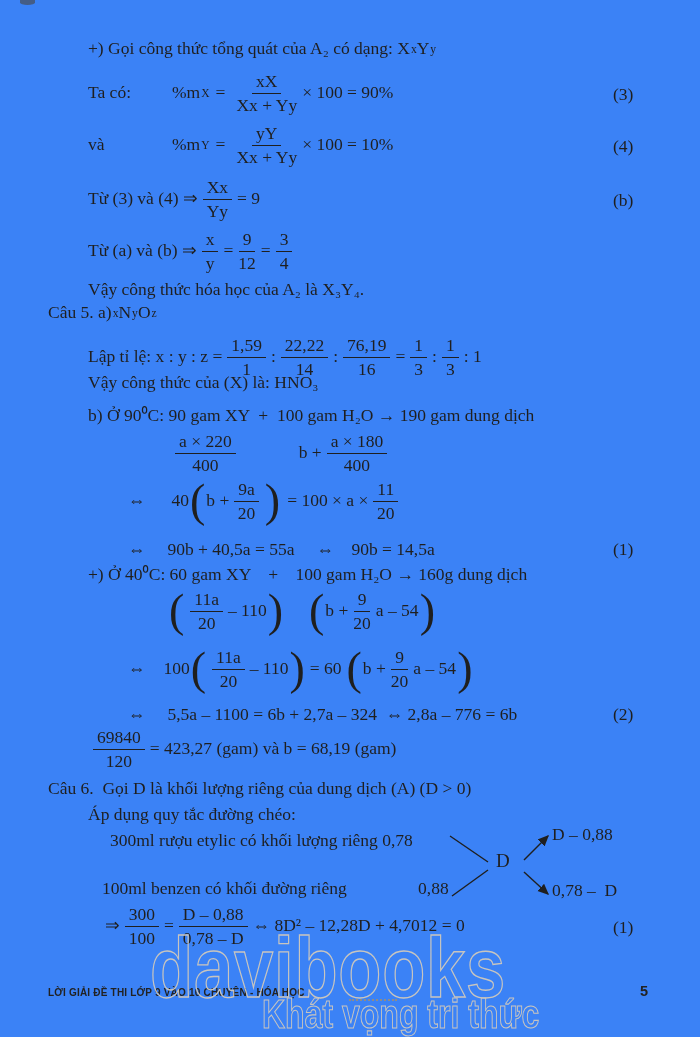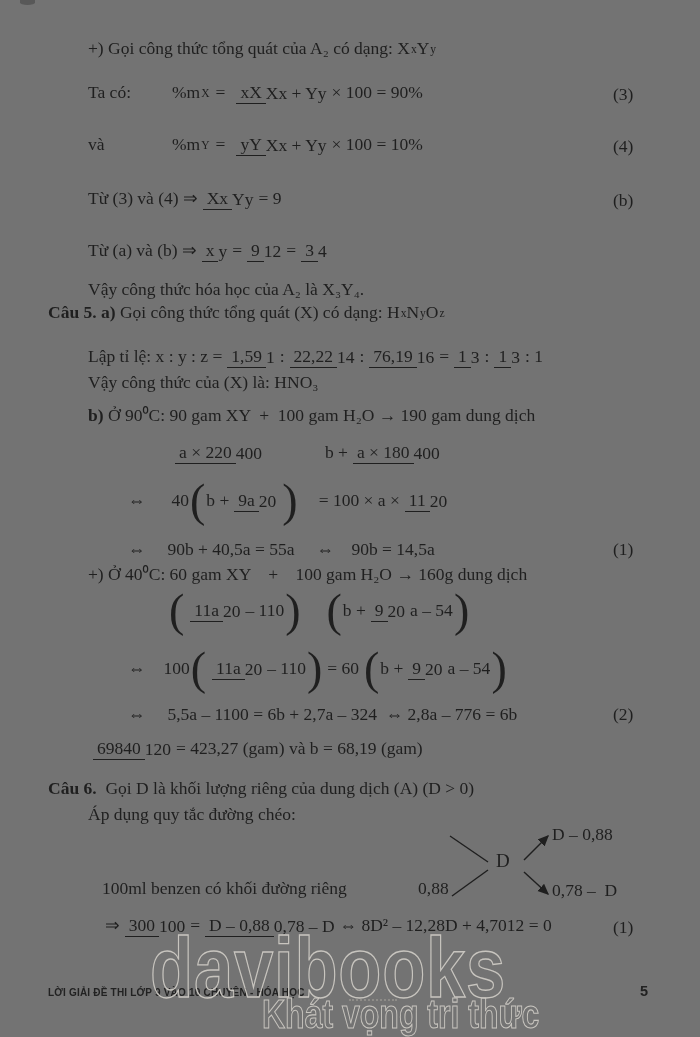--- a/index.html
+++ b/index.html
@@ -1,24 +1,24 @@
 <!DOCTYPE html>
 <html><head>
 <meta charset="utf-8">
 <style>
   html,body{margin:0;padding:0}
   body{background:#d9d7d3;font-family:"Liberation Serif",serif}
-  .page{position:relative;width:700px;height:1037px;margin:0 auto;background:#737373;color:#1f1f1f;overflow:hidden}
+  .page{position:relative;width:700px;height:1037px;margin:0 auto;background:#3b82f6;color:#1f1f1f;overflow:hidden}
   .row{position:absolute;display:flex;align-items:center;font-size:17.5px;line-height:1.25;white-space:pre}
-  .frac{display:inline-flex;flex-direction:row;align-items:center;margin:0 5px;line-height:1.15;text-align:right}
+  .frac{display:inline-flex;flex-direction:column;align-items:center;margin:0 5px;line-height:1.15;text-align:right}
   .frac .num{padding:0 4px 1px;border-bottom:1.4px solid #1f1f1f}
   .frac .den{padding-top:1px}
   .bp{font-size:46px;line-height:0;font-weight:400;padding:0 1px}
   sub{font-size:66%;line-height:0;margin-left:1px}
-  .b{font-weight:bold}
+  .b{font-weight:normal}
   .leadfix{display:inline-block;width:84px}
   .sp{display:inline-block}
   .eqlabel{position:absolute;left:613px;font-size:17.5px;white-space:pre}
   .footer{position:absolute;left:48px;top:987px;font-family:"Liberation Sans",sans-serif;font-size:10px;font-weight:bold;letter-spacing:.2px;color:#222;white-space:pre}
   .pagenum{position:absolute;left:640px;top:983px;font-family:"Liberation Sans",sans-serif;font-size:14.5px;font-weight:bold;color:#222}
   .wm{position:absolute;color:transparent;-webkit-text-stroke:1.4px #c8c5bf;font-family:"Liberation Sans",sans-serif;font-weight:bold;pointer-events:none;z-index:6;white-space:pre}
   .wm-brand{left:150px;top:918px;font-size:86px;letter-spacing:1px;transform:scaleX(.82);transform-origin:left top}
   .wm-slogan{left:262px;top:992px;font-size:40px;-webkit-text-stroke-width:1.1px;transform:scaleX(.80);transform-origin:left top}
   .dots{position:absolute;left:349px;top:999px;width:48px;border-top:2px dotted #8e8c88;z-index:7}
   .speck{position:absolute;left:20px;top:0;width:15px;height:5px;background:#4a4a4a;opacity:.65;border-radius:0 0 50% 50%}
@@ -69,21 +69,21 @@
     <span class="frac"><span class="num">9</span><span class="den">12</span></span>
     <span>=</span>
     <span class="frac"><span class="num">3</span><span class="den">4</span></span>
   </div>
 
   <div class="row" style="left:88px;top:279px">
     <span>Vậy công thức hóa học của A₂ là X₃Y₄.</span>
   </div>
 
   <div class="row" style="left:48px;top:302px">
-    <span class="b">Câu 5. a)</span><span> Gọi công thức tổng quát (X) có dạng: H</span><sub>x</sub><span>N</span><sub>y</sub><span>O</span><sub>z</sub>
+    <span class="b">Câu 5. a)</span><sub>x</sub><span>N</span><sub>y</sub><span>O</span><sub>z</sub>
   </div>
 
   <div class="row" style="left:88px;top:333px;height:48px">
     <span>Lập tỉ lệ: x : y : z =</span>
     <span class="frac"><span class="num">1,59</span><span class="den">1</span></span>
     <span>:</span>
     <span class="frac"><span class="num">22,22</span><span class="den">14</span></span>
     <span>:</span>
     <span class="frac"><span class="num">76,19</span><span class="den">16</span></span>
     <span>=</span>
@@ -108,21 +108,21 @@
   </div>
 
   <div class="row" style="left:128px;top:472px;height:58px">
     <span>⇔</span>
     <span class="sp" style="width:26px"></span>
     <span>40</span>
     <span class="bp">(</span>
     <span>b +</span>
     <span class="frac"><span class="num">9a</span><span class="den">20</span></span>
     <span class="bp">)</span>
-    <span style="margin-left:20px">= 100 × a ×</span>
+    <span style="margin-left:6px">= 100 × a ×</span>
     <span class="frac"><span class="num">11</span><span class="den">20</span></span>
   </div>
 
   <div class="row" style="left:128px;top:539px">
     <span>⇔     90b + 40,5a = 55a     ⇔    90b = 14,5a</span>
   </div>
   <div class="eqlabel" style="top:539px">(1)</div>
 
   <div class="row" style="left:88px;top:564px">
     <span>+) Ở 40⁰C: 60 gam XY    +    100 gam H₂O → 160g dung dịch</span>
@@ -169,20 +169,21 @@
 
   <div class="row" style="left:48px;top:778px">
     <span class="b">Câu 6.</span><span>  Gọi D là khối lượng riêng của dung dịch (A) (D &gt; 0)</span>
   </div>
 
   <div class="row" style="left:88px;top:804px">
     <span>Áp dụng quy tắc đường chéo:</span>
   </div>
 
   <div class="diagram">
+    <span class="dlabel" style="left:10px;top:10px">300ml rượu etylic có khối lượng riêng 0,78</span>
     <span class="dlabel" style="left:452px;top:4px">D – 0,88</span>
     <span class="dlabel" style="left:396px;top:30px;font-size:19px">D</span>
     <span class="dlabel" style="left:2px;top:58px">100ml benzen có khối đường riêng</span>
     <span class="dlabel" style="left:318px;top:58px">0,88</span>
     <span class="dlabel" style="left:452px;top:60px">0,78 –  D</span>
     <svg class="dsvg" width="570" height="100">
       <defs>
         <marker id="ah" markerWidth="9" markerHeight="8" refX="7" refY="3.5" orient="auto">
           <path d="M0,0 L8,3.5 L0,7 z" fill="#1f1f1f"></path>
         </marker>

